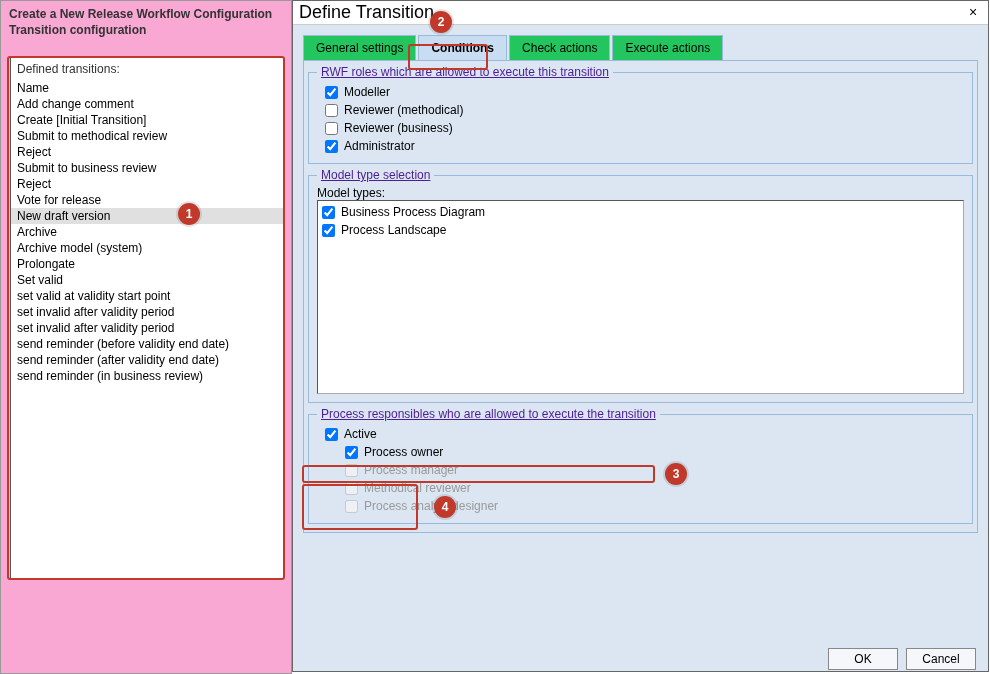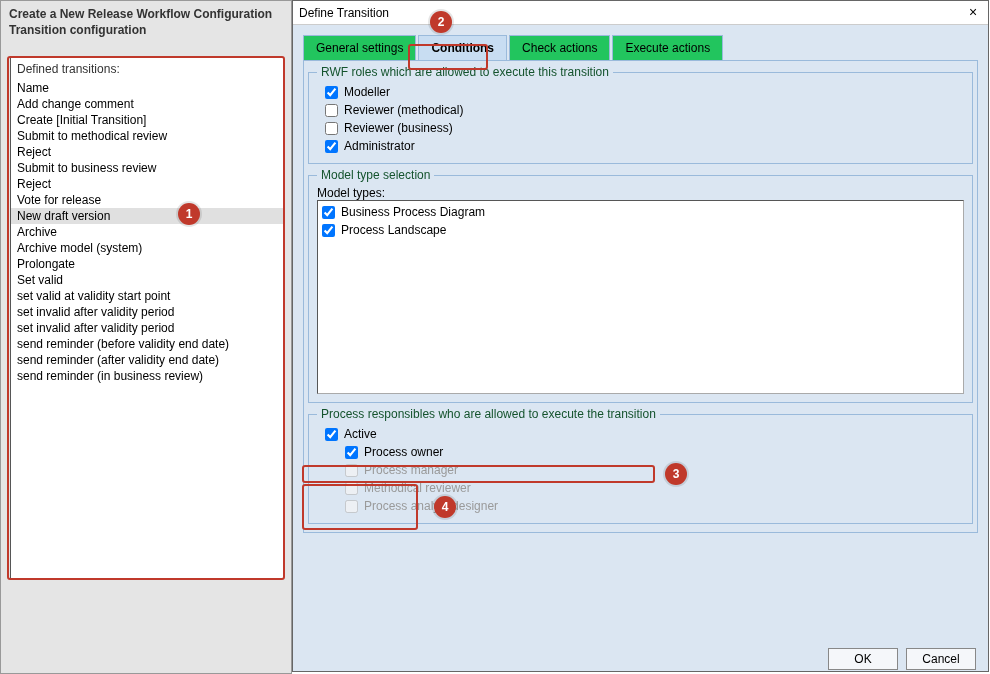--- a/index.html
+++ b/index.html
@@ -1,20 +1,20 @@
 <!DOCTYPE html>
 <html><head>
 <meta charset="utf-8">
 <style>
   * { box-sizing: border-box; margin: 0; padding: 0; font-family: Tahoma, Arial, sans-serif; font-size: 12px; }
   body { background: #fff; width: 990px; height: 674px; position: relative; overflow: hidden; }
 
   .left-panel {
     position: absolute; left: 0; top: 0; width: 292px; height: 674px;
-    background: #e5e5e5; border: 1px solid #999;
+    background: #f9a8d4; border: 1px solid #999;
   }
   .left-header { padding: 6px 8px 2px 8px; font-weight: bold; color: #333; }
   .left-subheader { padding: 0 8px 8px 8px; color: #333; font-weight: bold; }
 
   .trans-box {
     position: absolute; left: 9px; top: 56px; width: 274px; height: 522px;
     background: #fff; border: 1px inset #aaa;
   }
   .trans-title { padding: 4px 6px; color: #333; }
   .trans-list { overflow: auto; }
@@ -22,35 +22,35 @@
   .trans-item.selected { background: #e0e0e0; }
 
   .dialog {
     position: absolute; left: 292px; top: 0; width: 697px; height: 672px;
     background: #dbe6f2; border: 1px solid #666;
   }
   .dialog-titlebar {
     height: 24px; background: #fff; border-bottom: 1px solid #ccc;
     display: flex; align-items: center; padding: 0 6px; justify-content: space-between;
   }
-  .dialog-title { font-size: 12px; }
+  .dialog-title { font-size: 18px; }
   .dialog-close { width: 18px; height: 18px; text-align: center; line-height: 16px; cursor: pointer; font-size: 14px; }
 
   .dialog-body { padding: 10px 10px 0 10px; }
   .tabs { display: flex; border-bottom: 1px solid #9abadb; }
   .tab {
     padding: 5px 12px; background: #22c55e; border: 1px solid #9abadb; border-bottom: none;
     margin-right: 2px; cursor: pointer; position: relative;
   }
   .tab.active { background: #c8ddf2; font-weight: bold; }
 
   .tabpane { border: 1px solid #9abadb; border-top: none; padding: 4px; background: #dbe6f2; }
 
   fieldset { border: 1px solid #9abadb; padding: 4px 8px 8px 8px; margin-bottom: 4px; background: #dbe6f2; }
-  legend { padding: 0 4px; color: #14532d; }
+  legend { padding: 0 4px; color: #4c1d95; text-decoration: underline; }
 
   .cb-row { display: flex; align-items: center; padding: 2px 0 2px 8px; }
   .cb-row input[type=checkbox] { margin-right: 6px; }
   .cb-row.disabled { color: #9a9a9a; }
   .cb-row.indent { padding-left: 28px; }
 
   .model-list {
     background: #fff; border: 1px inset #aaa; width: 100%; height: 194px; overflow: auto; padding: 2px;
   }
 

